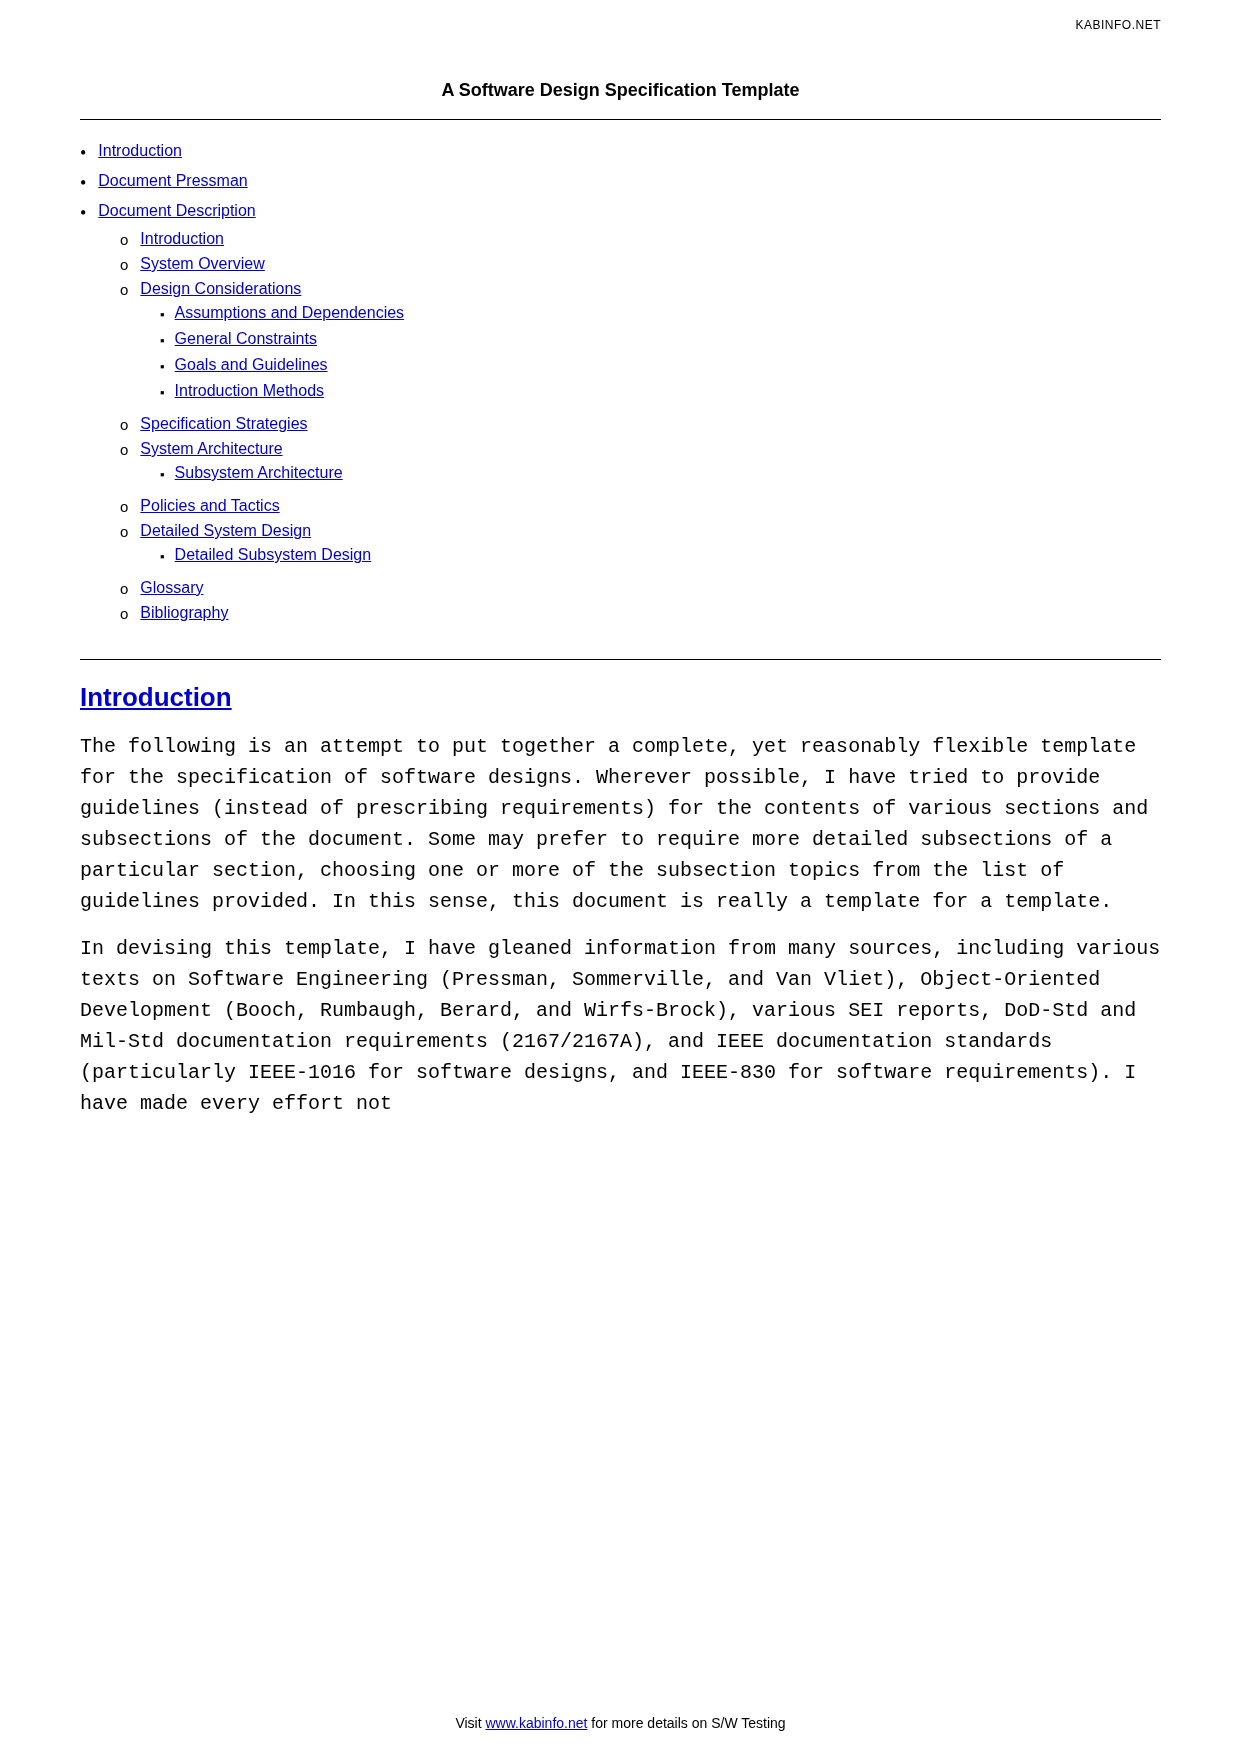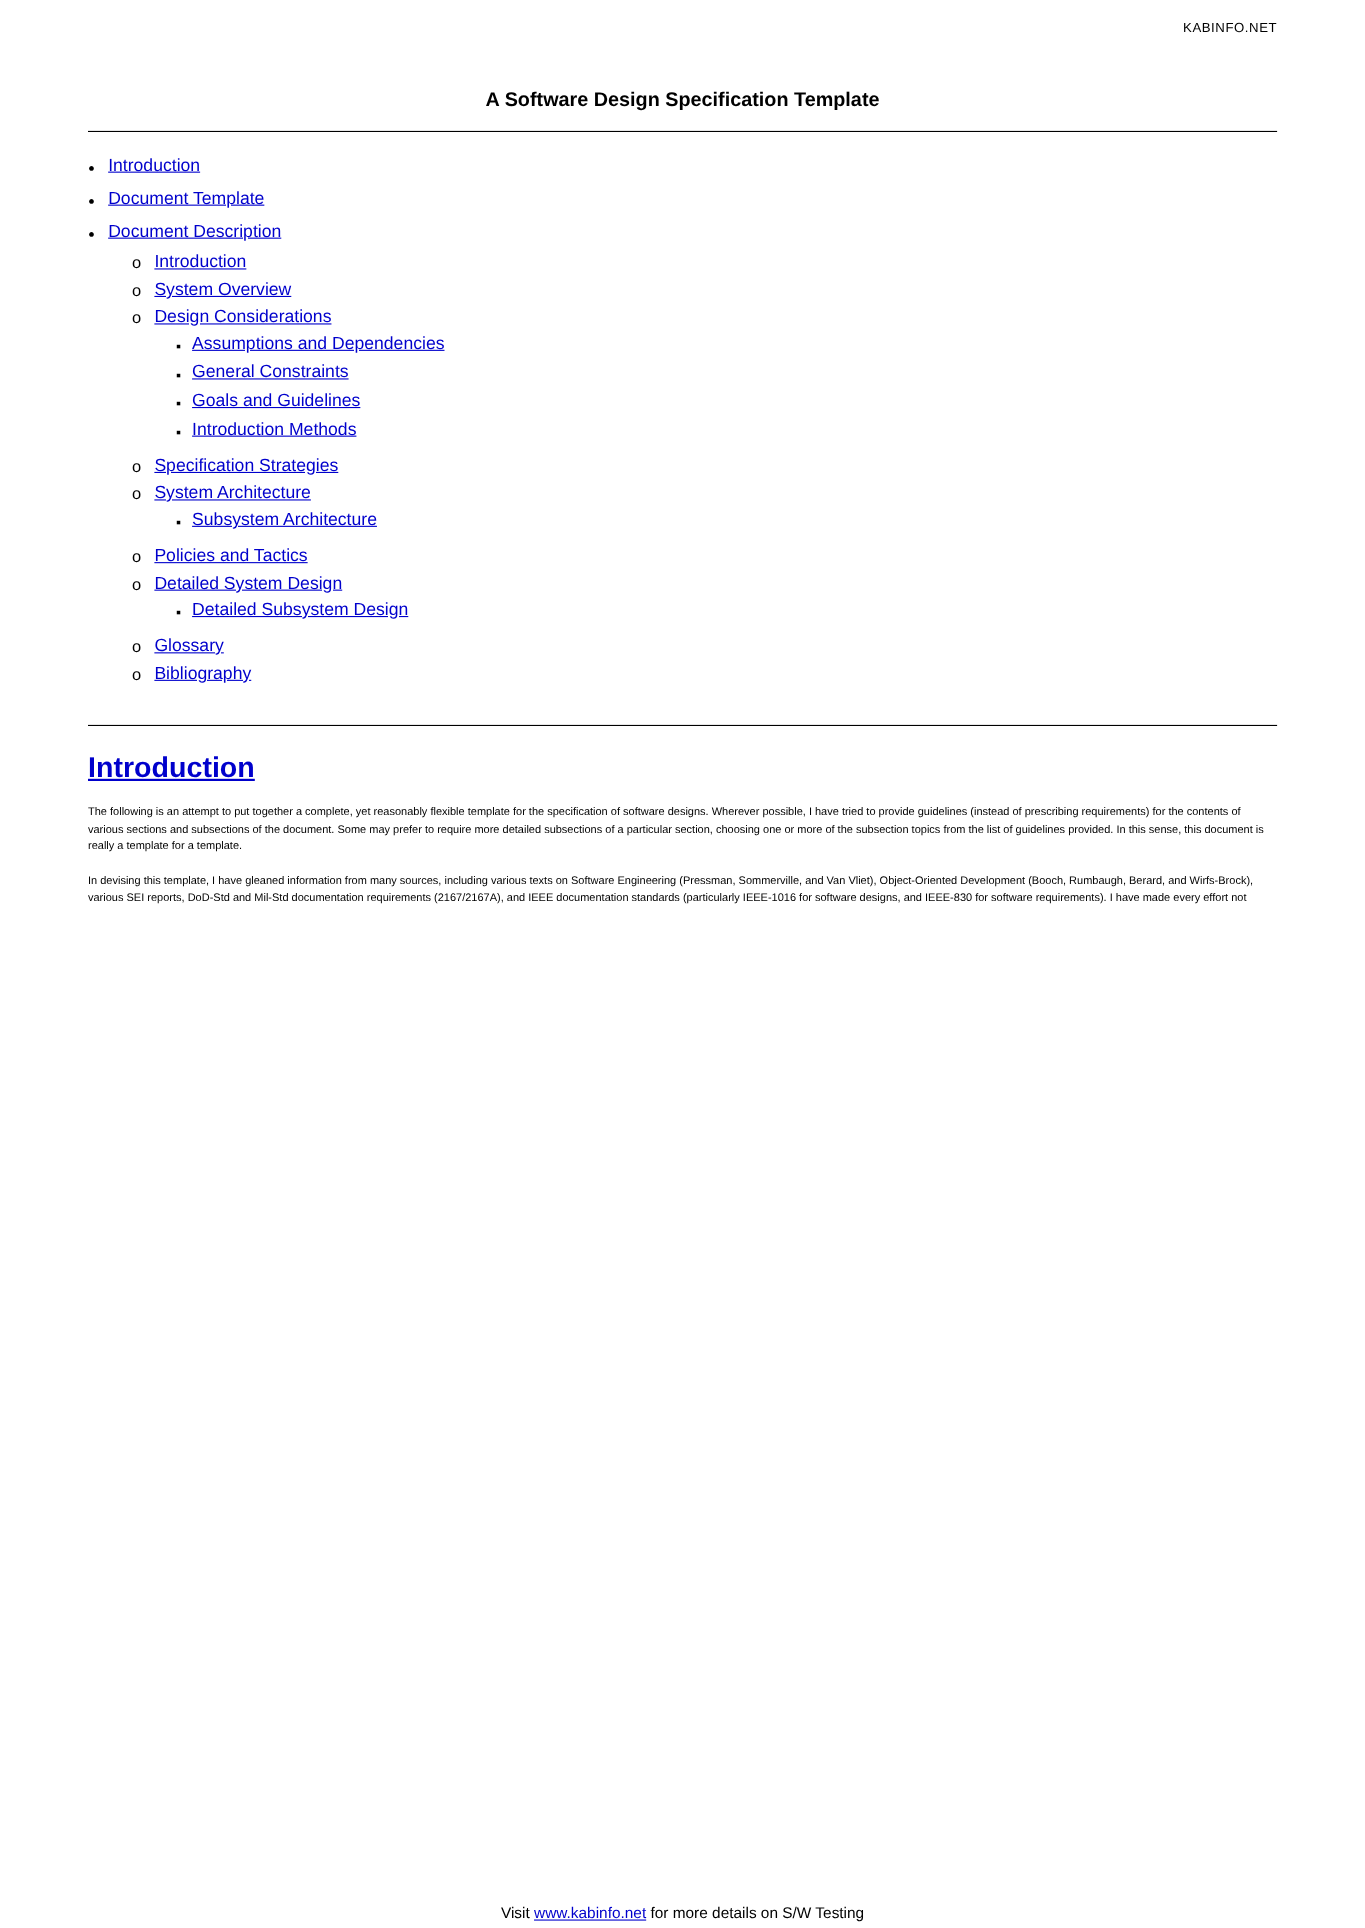--- a/index.html
+++ b/index.html
@@ -135,30 +135,30 @@
       font-size: 26px;
       font-weight: bold;
       font-family: Arial, sans-serif;
       color: #0000cc;
       text-decoration: underline;
       margin-bottom: 18px;
       cursor: pointer;
     }
 
     .intro-para {
-      font-size: 10px;
-      font-family: Liberation Sans, sans-serif;
+      font-size: 20px;
+      font-family: Liberation Mono, monospace;
       line-height: 1.55;
       margin-bottom: 16px;
       color: #000;
     }
 
     .footer {
       position: absolute;
-      bottom: 6px;
+      bottom: 22px;
       left: 0;
       right: 0;
       text-align: center;
       font-size: 14px;
       font-family: Arial, sans-serif;
       color: #000;
     }
 
     .footer-link {
       color: #0000cc;
@@ -179,21 +179,21 @@
 
   <ul class="toc-list">
 
     <li>
       <span class="bullet-dot">•</span>
       <a class="toc-link" href="#">Introduction</a>
     </li>
 
     <li>
       <span class="bullet-dot">•</span>
-      <a class="toc-link" href="#">Document Template</a>
+      <a class="toc-link" href="#">Document Pressman</a>
     </li>
 
     <li>
       <div>
         <div style="display:flex;align-items:flex-start;">
           <span class="bullet-dot">•</span>
           <a class="toc-link" href="#">Document Description</a>
         </div>
         <ul class="toc-sub-list">
 

